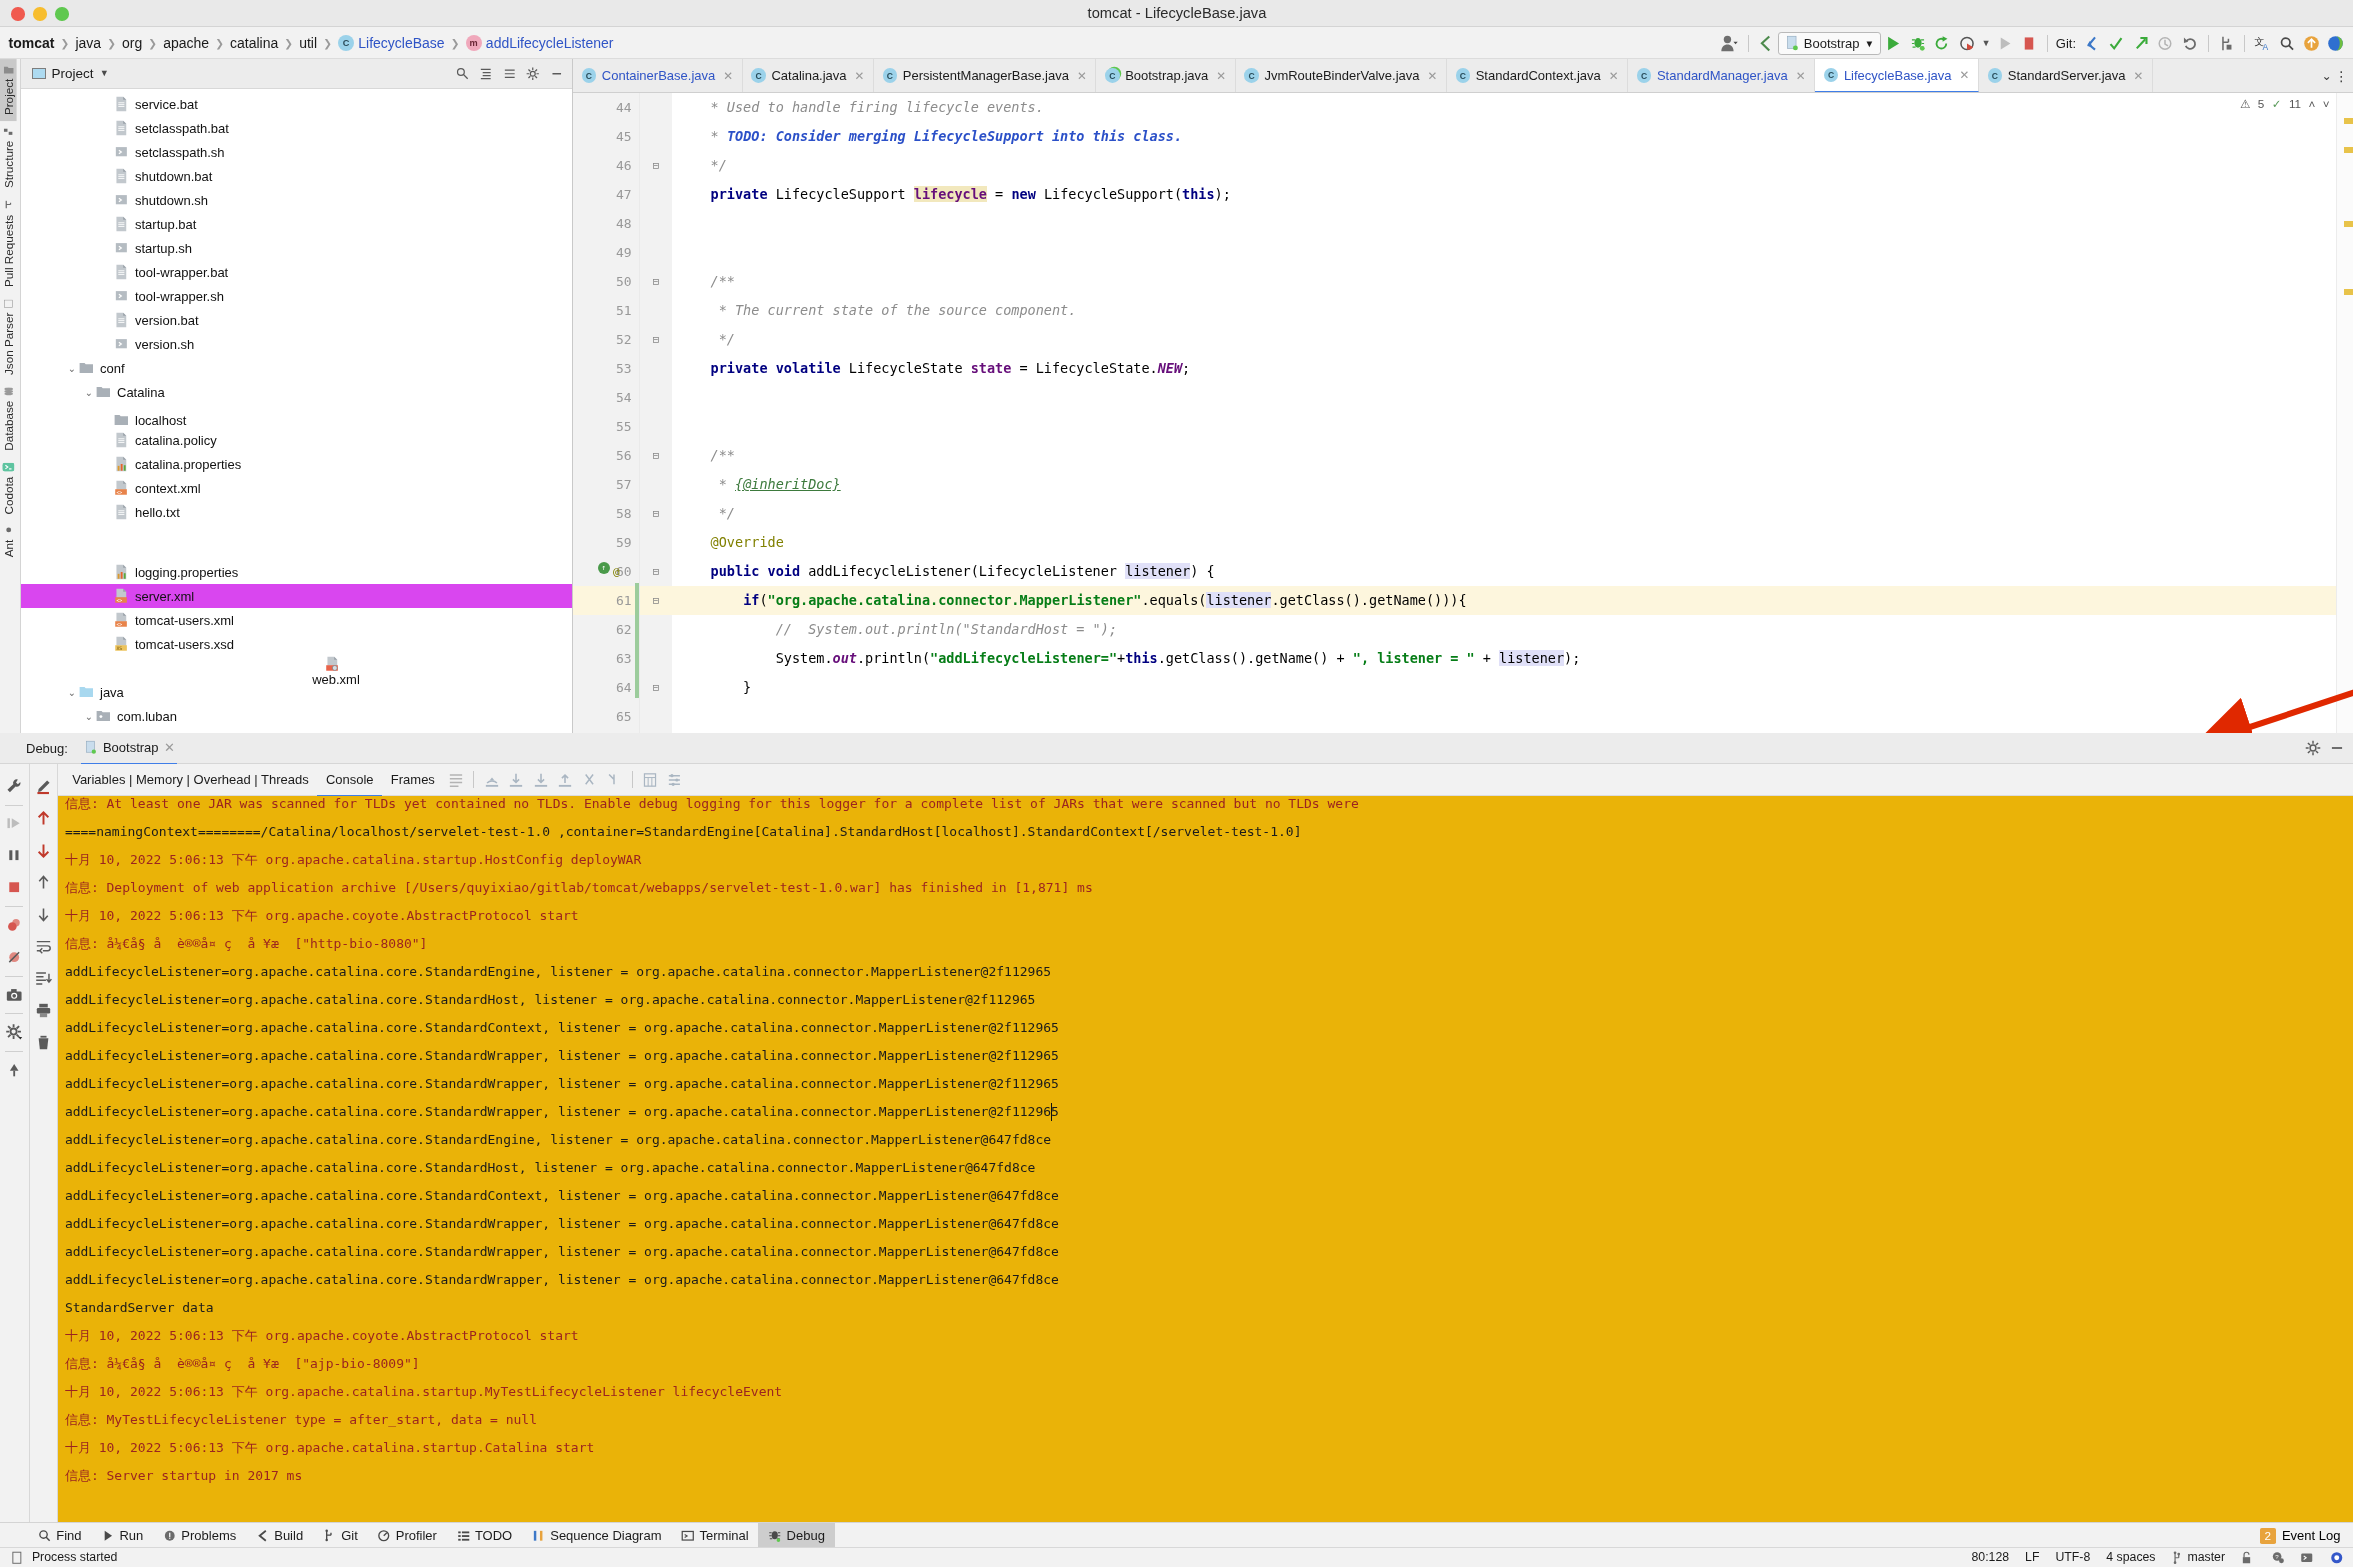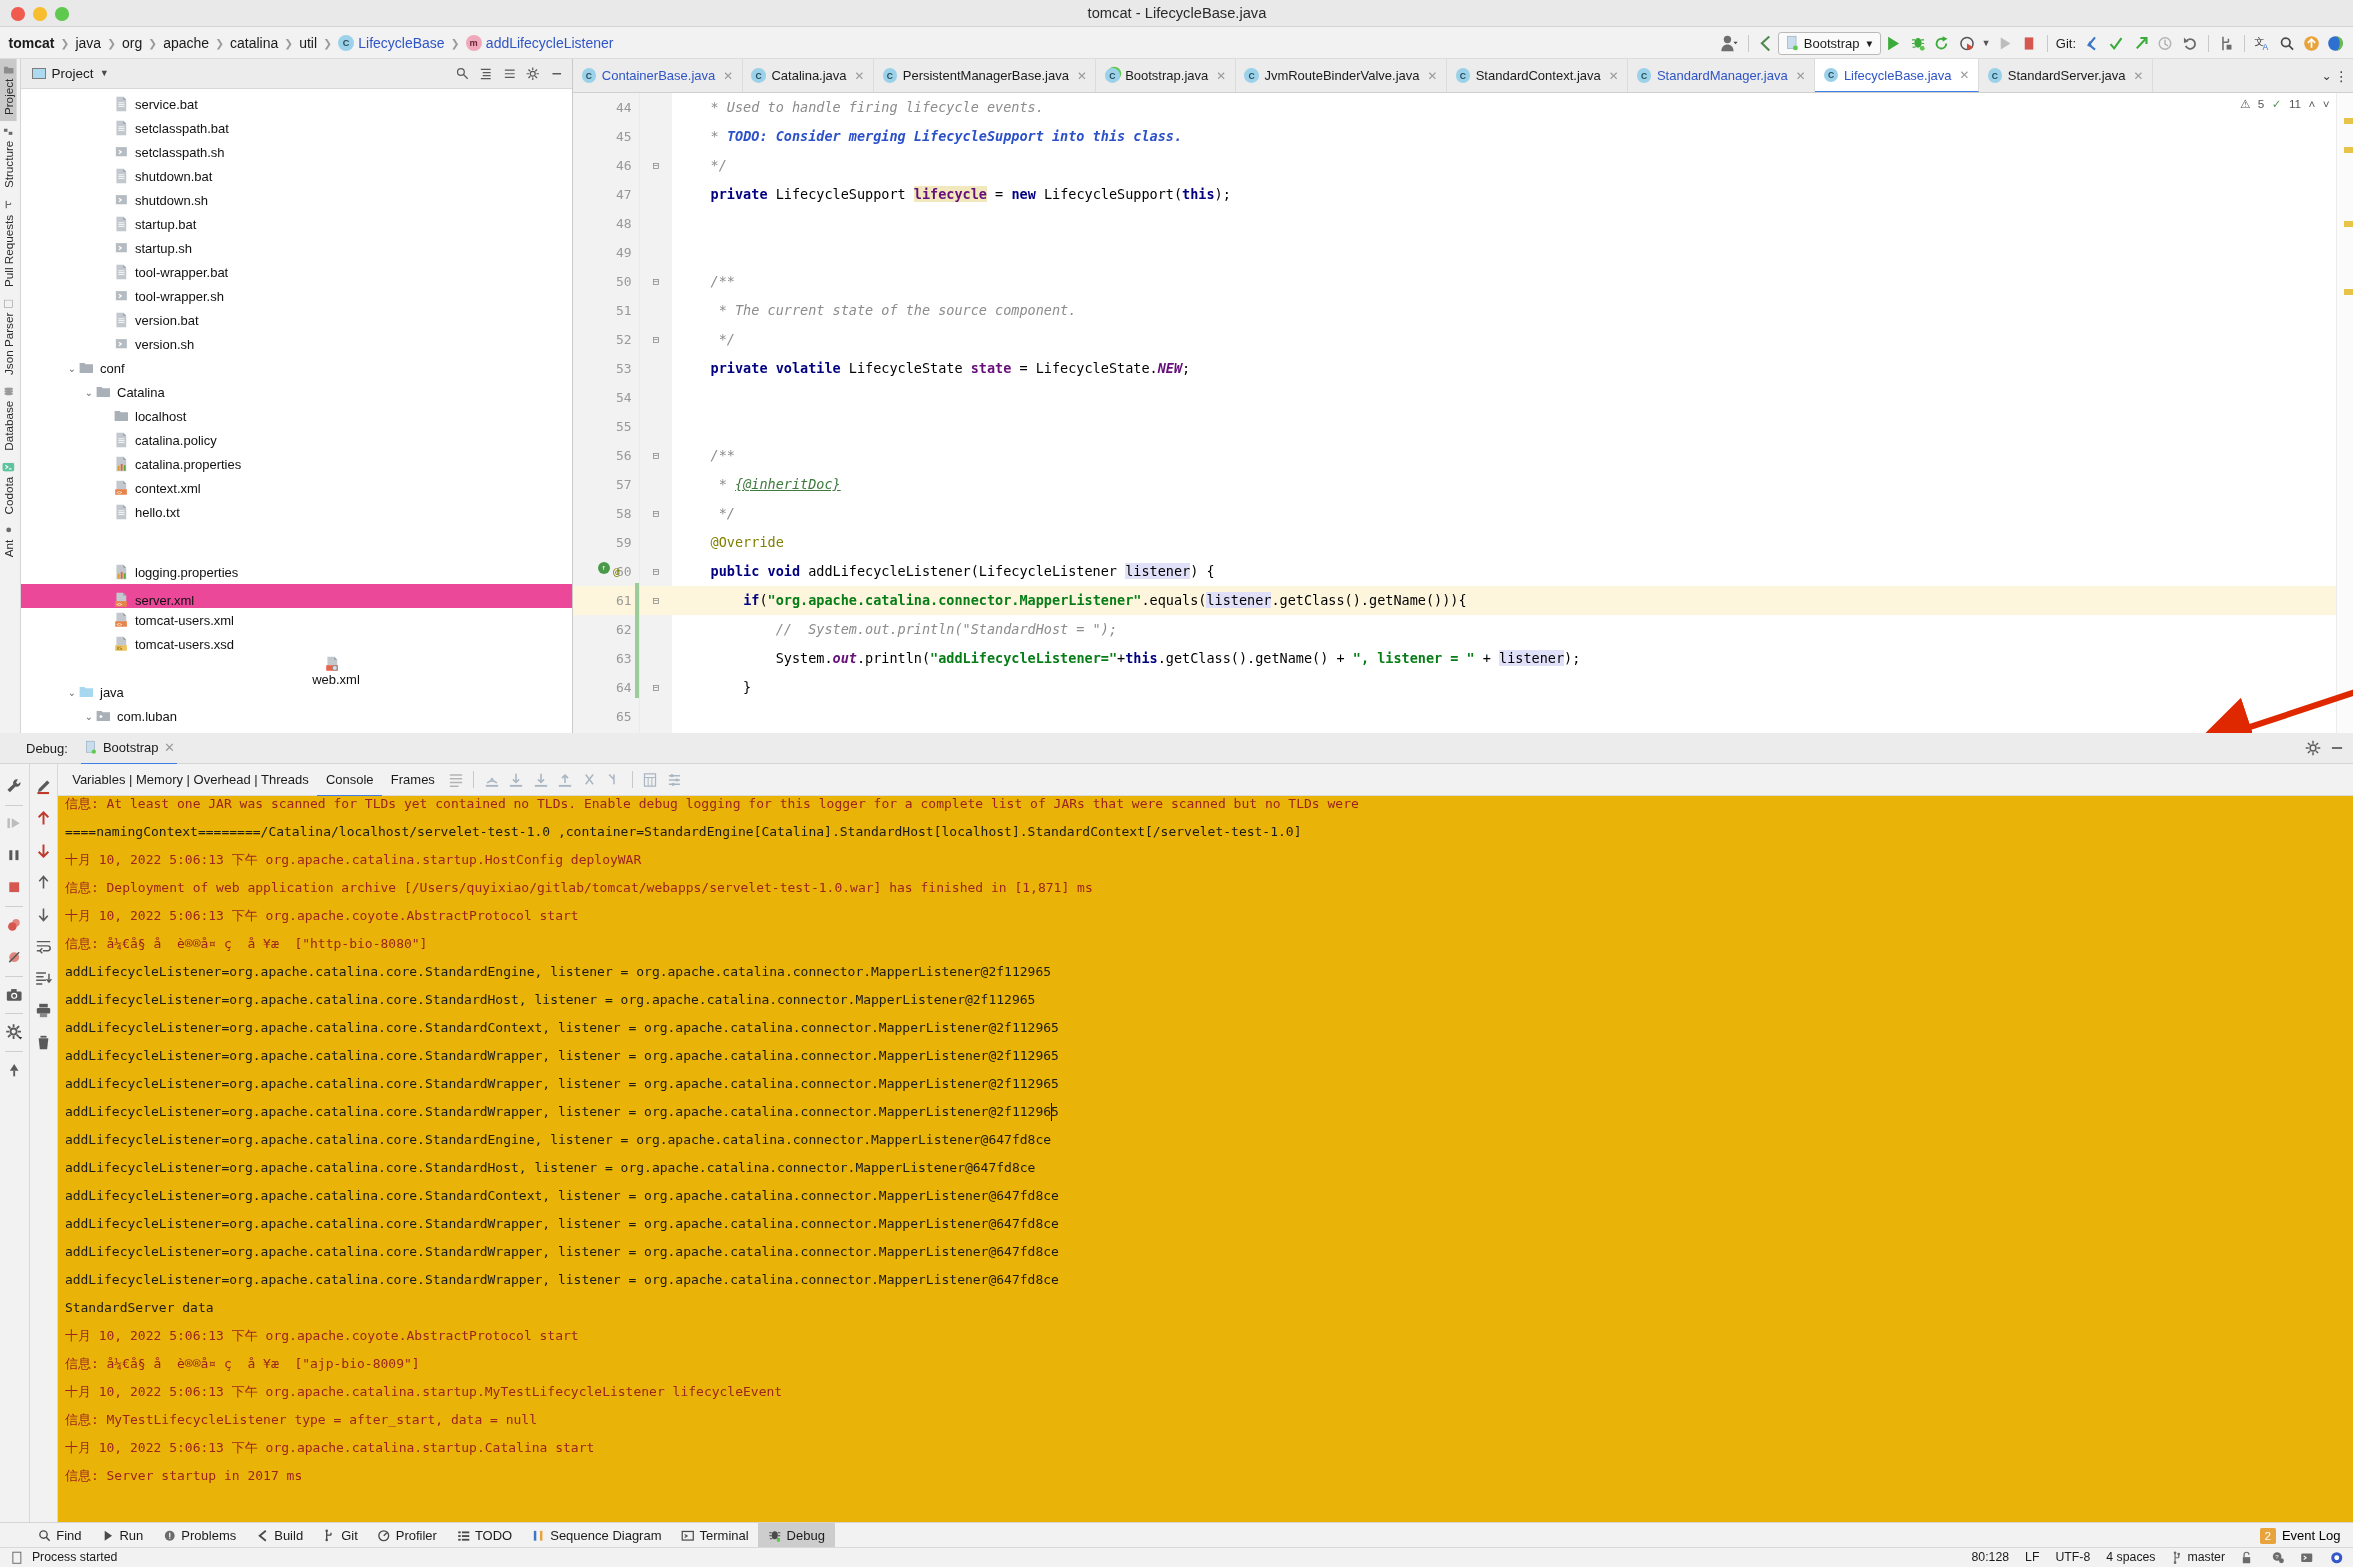--- a/index.html
+++ b/index.html
@@ -53,21 +53,21 @@
   #projpanel { position:absolute; left:21px; top:59px; width:552px; height:674px;
      background:#fff; border-right:0.6px solid #c9c9c9; }
   #projhdr { height:29.5px; background:#ececec; display:flex; align-items:center;
      padding-left:11px; gap:6.1px; border-bottom:0.6px solid #d8d8d8; position:relative;}
   #projhdr .lbl{ font-size:13.5px; color:#1b1b1b;}
   .projicon{width:13.5px;height:11px;border:1.2px solid #7d7d7d;background:#addaf0;}
   #projhdr .hdrtools{ position:absolute; right:4.9px; display:flex; gap:2.5px;}
   .htool{ width:21px;height:21px;display:flex;align-items:center;justify-content:center;}
   #tree { padding-top:3.7px; font-size:13px; color:#111; overflow:hidden; height:641px;}
   .trow { height:24px; display:flex; align-items:center; white-space:nowrap; }
-  .trow.sel { background:#ec4899;align-items:flex-end; }
+  .trow.sel { background:#d946ef; }
   .twist{ width:13.5px; text-align:center; color:#6e6e6e; font-size:9.8px;}
   .ficon{ width:16px;height:16px;margin-right:5.5px;flex:0 0 auto; position:relative;}
 
   
   #editor { position:absolute; left:573px; top:59px; right:0; height:674px;
      background:#fff; }
   #tabs { height:34px; background:#ececec; display:flex; align-items:stretch;
      border-bottom:0.6px solid #cfcfcf; overflow:hidden; }
   .etab { display:flex; align-items:center; gap:5.5px; padding:0 8.6px;
      font-size:13px; color:#1b1b1b; border-right:0.6px solid #dcdcdc;
@@ -600,21 +600,21 @@
       </div>
       <div class="trow" style="padding-left: 61px;">
         <span class="twist">⌄</span>
         <span class="ficon">
           <svg width="14.7" height="16" viewBox="0 0 24 24">
             <path d="M1 4h8l2 2h12v14H1z" fill="#a9b0b7"></path>
           </svg>
         </span>
         <span>Catalina</span>
       </div>
-      <div class="trow" style="padding-left: 79px;">
+      <div class="trow" style="padding-left: 79px; align-items: flex-end;">
         <span class="twist"></span>
         <span class="ficon">
           <svg width="14.7" height="16" viewBox="0 0 24 24">
             <path d="M1 4h8l2 2h12v14H1z" fill="#a9b0b7"></path>
           </svg>
         </span>
         <span>localhost</span>
       </div>
       <div class="trow" style="padding-left: 79px;">
         <span class="twist"></span>

